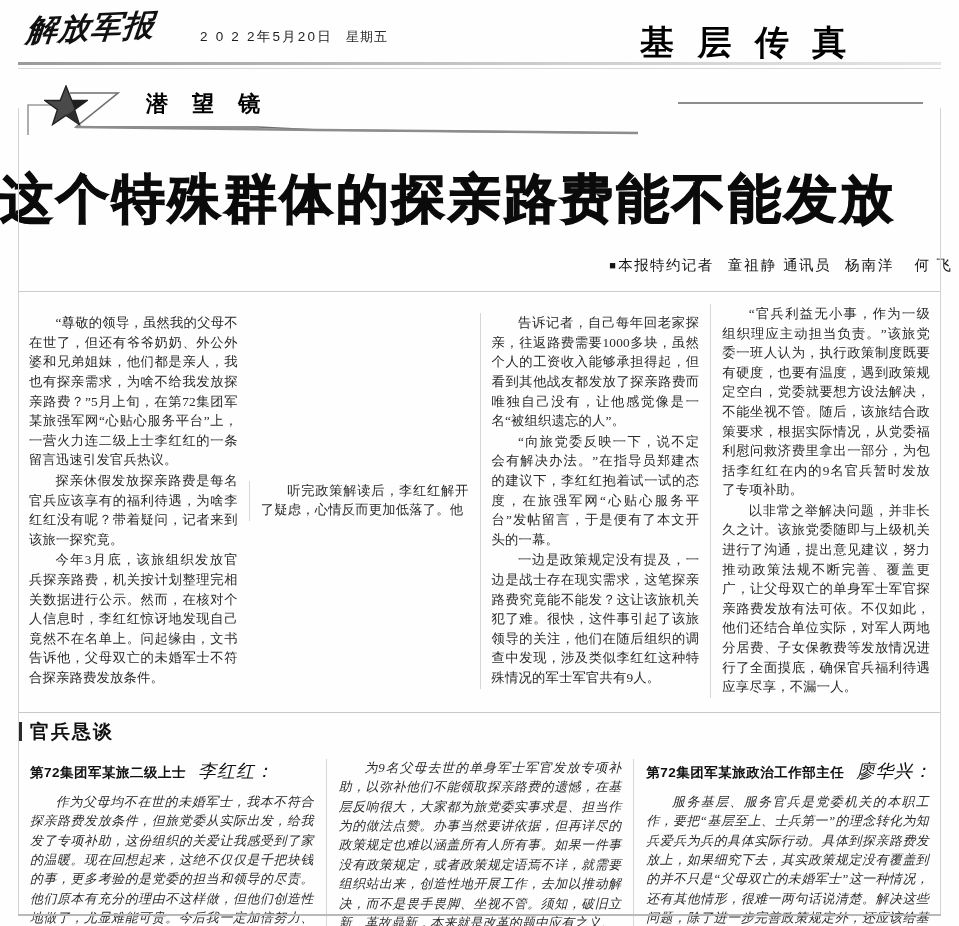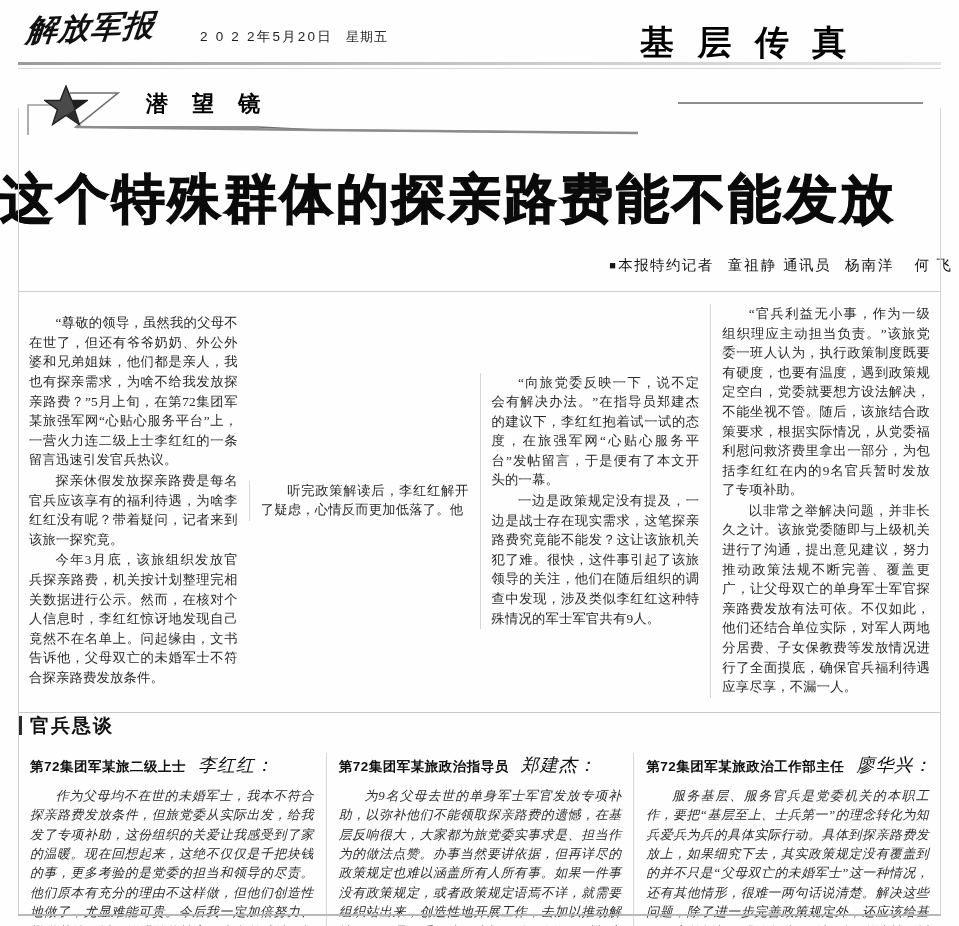--- a/index.html
+++ b/index.html
@@ -184,21 +184,21 @@
     letter-spacing: 0.2px;
   }
 
   
   .talk-sep {
     margin: 14px 18px 0 18px;
     height: 1px;
     background: #c9c9c9;
   }
   .talk-head {
-    margin: 0 0 0 18px;
+    margin: 6px 0 0 18px;
     display: flex;
     align-items: center;
   }
   .talk-bar {
     width: 4px;
     height: 19px;
     background: #2b2b2b;
     margin-right: 8px;
   }
   .talk-title {
@@ -315,20 +315,21 @@
   <div class="body-wrap">
     <div class="bcol">
       <p>“尊敬的领导，虽然我的父母不在世了，但还有爷爷奶奶、外公外婆和兄弟姐妹，他们都是亲人，我也有探亲需求，为啥不给我发放探亲路费？”5月上旬，在第72集团军某旅强军网“心贴心服务平台”上，一营火力连二级上士李红红的一条留言迅速引发官兵热议。</p>
       <p>探亲休假发放探亲路费是每名官兵应该享有的福利待遇，为啥李红红没有呢？带着疑问，记者来到该旅一探究竟。</p>
       <p>今年3月底，该旅组织发放官兵探亲路费，机关按计划整理完相关数据进行公示。然而，在核对个人信息时，李红红惊讶地发现自己竟然不在名单上。问起缘由，文书告诉他，父母双亡的未婚军士不符合探亲路费发放条件。</p>
     </div>
     <div class="bcol">
       <p>听完政策解读后，李红红解开了疑虑，心情反而更加低落了。他</p>
     </div>
     <div class="bcol">
+      <p>告诉记者，自己每年回老家探亲，往返路费需要1000多块，虽然个人的工资收入能够承担得起，但看到其他战友都发放了探亲路费而唯独自己没有，让他感觉像是一名“被组织遗忘的人”。</p>
       <p>“向旅党委反映一下，说不定会有解决办法。”在指导员郑建杰的建议下，李红红抱着试一试的态度，在旅强军网“心贴心服务平台”发帖留言，于是便有了本文开头的一幕。</p>
       <p>一边是政策规定没有提及，一边是战士存在现实需求，这笔探亲路费究竟能不能发？这让该旅机关犯了难。很快，这件事引起了该旅领导的关注，他们在随后组织的调查中发现，涉及类似李红红这种特殊情况的军士军官共有9人。</p>
     </div>
     <div class="bcol">
       <p>“官兵利益无小事，作为一级组织理应主动担当负责。”该旅党委一班人认为，执行政策制度既要有硬度，也要有温度，遇到政策规定空白，党委就要想方设法解决，不能坐视不管。随后，该旅结合政策要求，根据实际情况，从党委福利慰问救济费里拿出一部分，为包括李红红在内的9名官兵暂时发放了专项补助。</p>
       <p>以非常之举解决问题，并非长久之计。该旅党委随即与上级机关进行了沟通，提出意见建议，努力推动政策法规不断完善、覆盖更广，让父母双亡的单身军士军官探亲路费发放有法可依。不仅如此，他们还结合单位实际，对军人两地分居费、子女保教费等发放情况进行了全面摸底，确保官兵福利待遇应享尽享，不漏一人。</p>
     </div>
   </div>
 
   <div class="talk-sep"></div>
@@ -338,23 +339,20 @@
   </div>
 
   <div class="talk-cols">
     <div class="tcol">
       <div class="tcol-head">
         <span>第72集团军某旅二级上士</span><span class="speaker">李红红：</span>
       </div>
       <p>作为父母均不在世的未婚军士，我本不符合探亲路费发放条件，但旅党委从实际出发，给我发了专项补助，这份组织的关爱让我感受到了家的温暖。现在回想起来，这绝不仅仅是千把块钱的事，更多考验的是党委的担当和领导的尽责。他们原本有充分的理由不这样做，但他们创造性地做了，尤显难能可贵。今后我一定加倍努力、勤学苦练，以更饱满的热情和更出色的成绩回报这份关爱。</p>
     </div>
     <div class="tcol">
-      <div class="tcol-head">
-        <span>第72集团军某旅政治指导员</span><span class="speaker">郑建杰：</span>
-      </div>
       <p>为9名父母去世的单身军士军官发放专项补助，以弥补他们不能领取探亲路费的遗憾，在基层反响很大，大家都为旅党委实事求是、担当作为的做法点赞。办事当然要讲依据，但再详尽的政策规定也难以涵盖所有人所有事。如果一件事没有政策规定，或者政策规定语焉不详，就需要组织站出来，创造性地开展工作，去加以推动解决，而不是畏手畏脚、坐视不管。须知，破旧立新、革故鼎新，本来就是改革的题中应有之义。</p>
     </div>
     <div class="tcol">
       <div class="tcol-head">
         <span>第72集团军某旅政治工作部主任</span><span class="speaker">廖华兴：</span>
       </div>
       <p>服务基层、服务官兵是党委机关的本职工作，要把“基层至上、士兵第一”的理念转化为知兵爱兵为兵的具体实际行动。具体到探亲路费发放上，如果细究下去，其实政策规定没有覆盖到的并不只是“父母双亡的未婚军士”这一种情况，还有其他情形，很难一两句话说清楚。解决这些问题，除了进一步完善政策规定外，还应该给基层一定的授权，明确哪些“于法无据”的事情可以由基层党委自行研究解决。在这一点上，新修订的共同条令作了很好的探索。</p>
     </div>
   </div>
 

